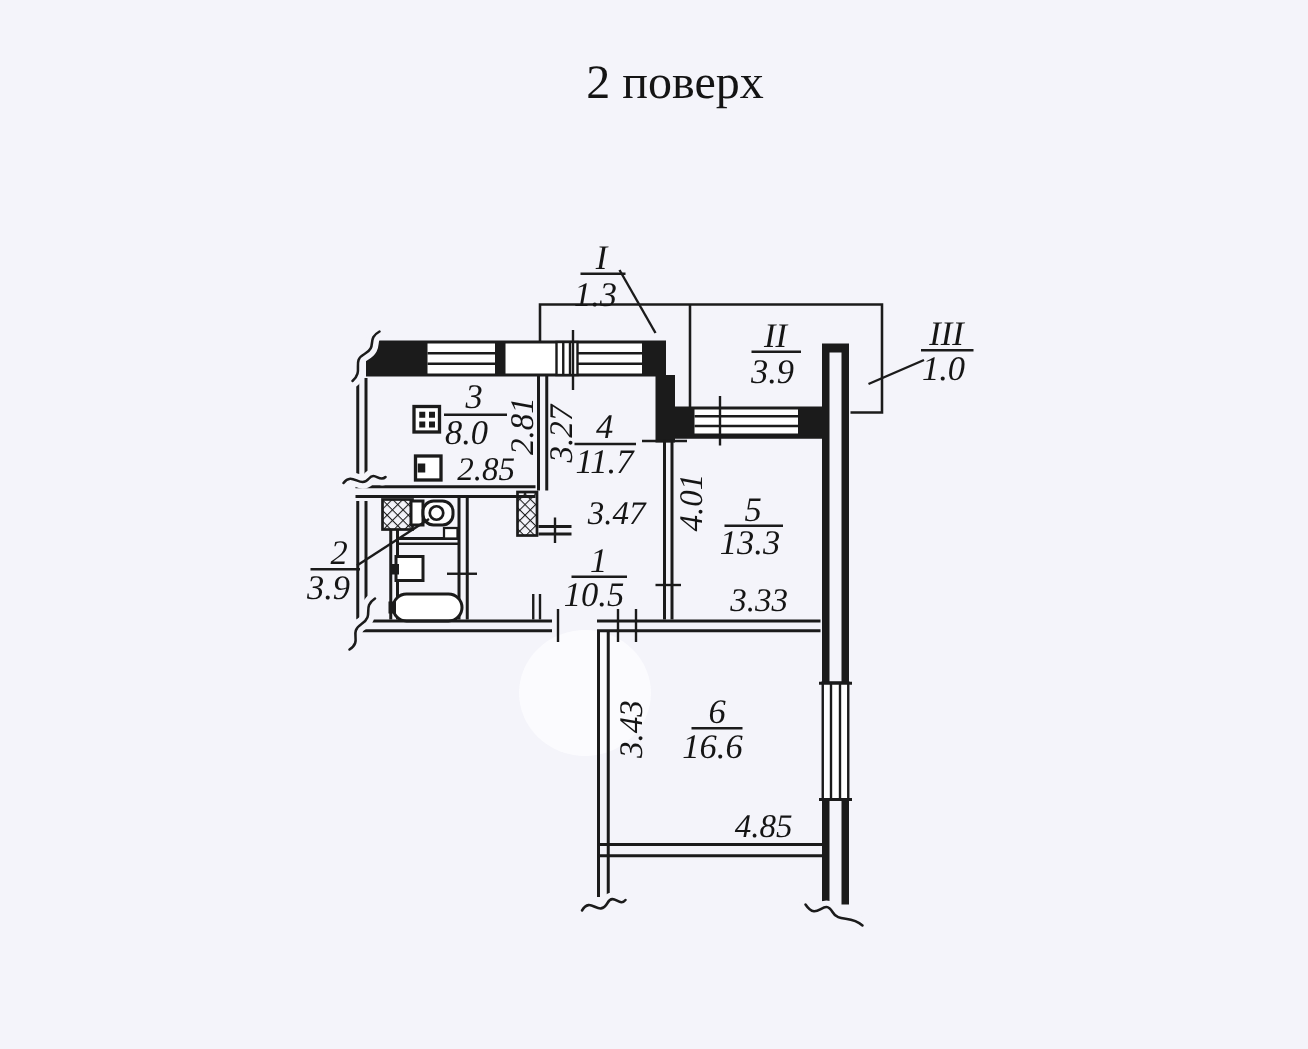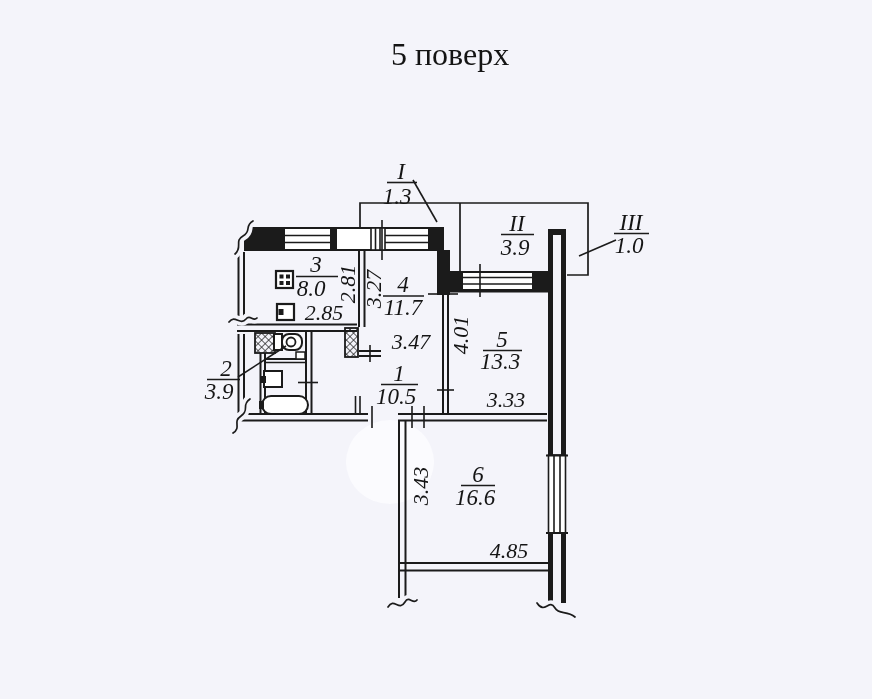--- a/index.html
+++ b/index.html
@@ -27,21 +27,21 @@
   .wht{fill:#ffffff;}
   .brk{stroke:#1b1b1b;stroke-width:1.7;fill:none;stroke-linecap:round;}
   .cut{stroke:#f4f4fa;stroke-width:9;fill:none;stroke-linecap:round;}
   .lbl{font-family:"Liberation Serif",serif;font-style:italic;font-size:23px;fill:#151515;text-anchor:middle;}
   .dim{font-family:"Liberation Serif",serif;font-style:italic;font-size:22px;fill:#151515;text-anchor:middle;}
   .ul{stroke:#1b1b1b;stroke-width:1.6;}
 </style>
 </head>
 <body>
 
-<div id="title">5 поверх</div>
+<div id="title">2 поверх</div>
 
 <svg width="872" height="699" viewBox="0 0 872 699">
   <defs>
     <pattern id="xh" width="5" height="5" patternUnits="userSpaceOnUse" patternTransform="rotate(45)">
       <line x1="0" y1="0" x2="0" y2="5" stroke="#1b1b1b" stroke-width="1.4"></line>
       <line x1="0" y1="0" x2="5" y2="0" stroke="#1b1b1b" stroke-width="1.4"></line>
     </pattern>
   </defs>
 
   <ellipse cx="390" cy="462" rx="44" ry="42" fill="#fdfdff" opacity="0.8"></ellipse>

